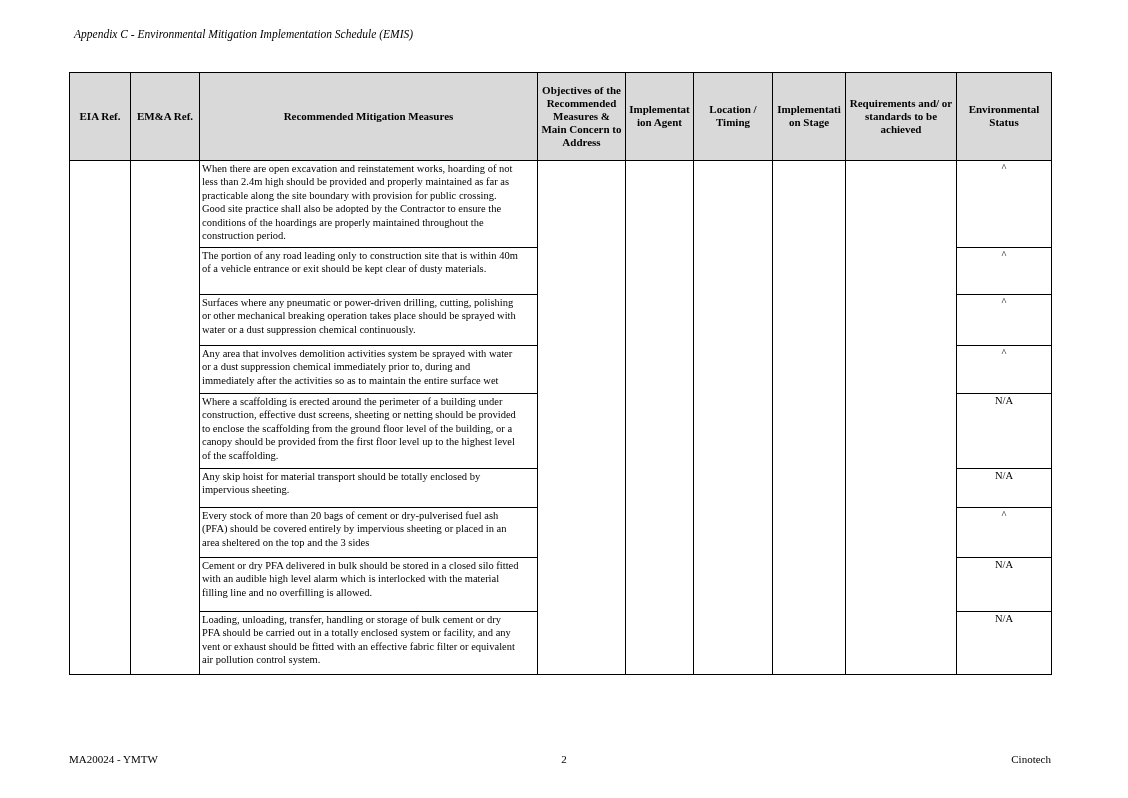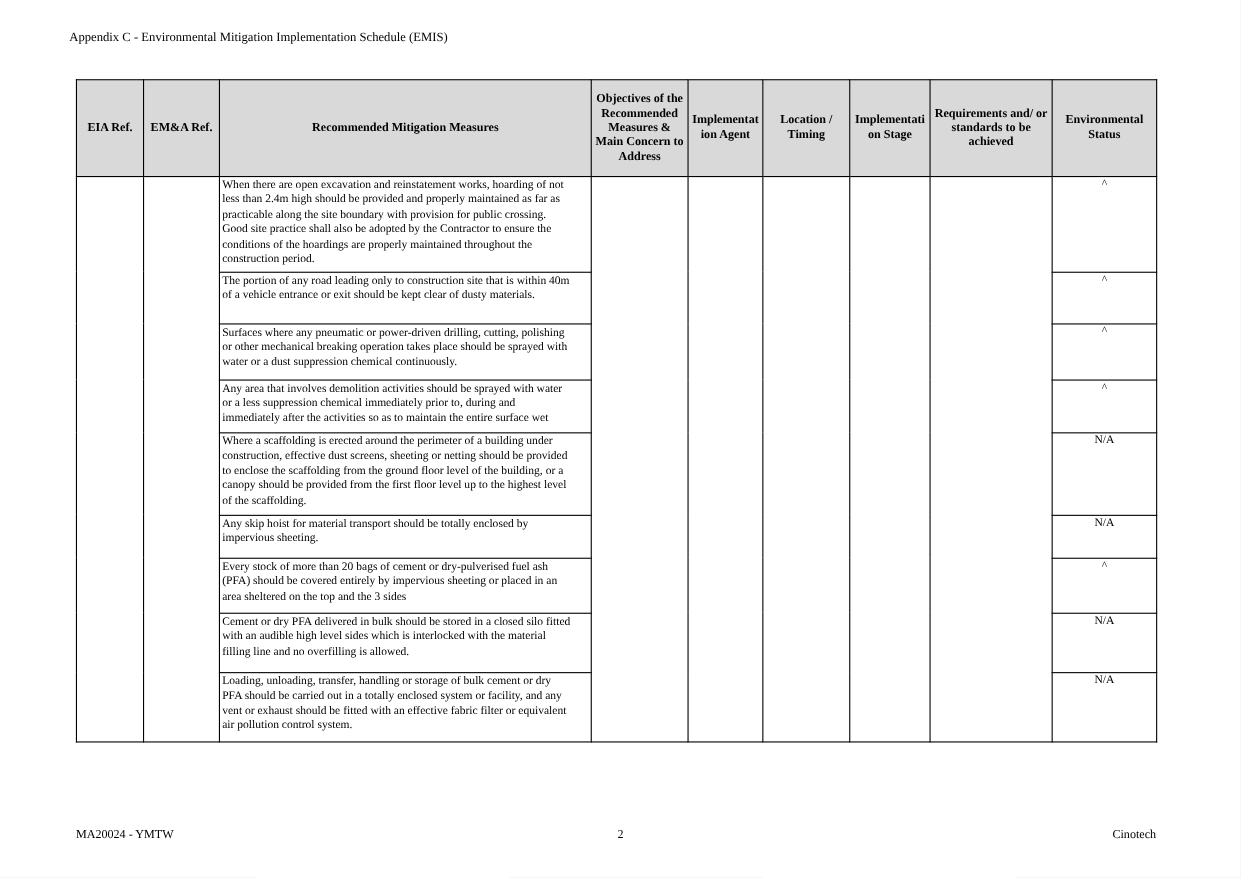--- a/index.html
+++ b/index.html
@@ -9,23 +9,24 @@
     width: 1128px;
     height: 798px;
     background: #ffffff;
     font-family: "Liberation Serif", serif;
     color: #000;
     overflow: hidden;
     margin: 0 auto;
   }
   .heading {
     position: absolute;
-    left: 63px;
+    left: 74px;
     top: 28px;
     font-size: 11.5px;
+    font-style: italic;
   }
   table.emis {
     position: absolute;
     left: 69px;
     top: 72px;
     width: 982px;
     border-collapse: collapse;
     table-layout: fixed;
   }
   table.emis th, table.emis td {
@@ -132,37 +133,37 @@
       </tr>
       <tr class="r2">
         <td class="measure">The portion of any road leading only to construction site that is within 40m of a vehicle entrance or exit should be kept clear of dusty materials.</td>
         <td class="status">^</td>
       </tr>
       <tr class="r3">
         <td class="measure">Surfaces where any pneumatic or power-driven drilling, cutting, polishing or other mechanical breaking operation takes place should be sprayed with water or a dust suppression chemical continuously.</td>
         <td class="status">^</td>
       </tr>
       <tr class="r4">
-        <td class="measure">Any area that involves demolition activities should be sprayed with water or a less suppression chemical immediately prior to, during and immediately after the activities so as to maintain the entire surface wet</td>
+        <td class="measure">Any area that involves demolition activities system be sprayed with water or a dust suppression chemical immediately prior to, during and immediately after the activities so as to maintain the entire surface wet</td>
         <td class="status">^</td>
       </tr>
       <tr class="r5">
         <td class="measure">Where a scaffolding is erected around the perimeter of a building under construction, effective dust screens, sheeting or netting should be provided to enclose the scaffolding from the ground floor level of the building, or a canopy should be provided from the first floor level up to the highest level of the scaffolding.</td>
         <td class="status">N/A</td>
       </tr>
       <tr class="r6">
         <td class="measure">Any skip hoist for material transport should be totally enclosed by impervious sheeting.</td>
         <td class="status">N/A</td>
       </tr>
       <tr class="r7">
         <td class="measure">Every stock of more than 20 bags of cement or dry-pulverised fuel ash (PFA) should be covered entirely by impervious sheeting or placed in an area sheltered on the top and the 3 sides</td>
         <td class="status">^</td>
       </tr>
       <tr class="r8">
-        <td class="measure">Cement or dry PFA delivered in bulk should be stored in a closed silo fitted with an audible high level sides which is interlocked with the material filling line and no overfilling is allowed.</td>
+        <td class="measure">Cement or dry PFA delivered in bulk should be stored in a closed silo fitted with an audible high level alarm which is interlocked with the material filling line and no overfilling is allowed.</td>
         <td class="status">N/A</td>
       </tr>
       <tr class="r9">
         <td class="measure">Loading, unloading, transfer, handling or storage of bulk cement or dry PFA should be carried out in a totally enclosed system or facility, and any vent or exhaust should be fitted with an effective fabric filter or equivalent air pollution control system.</td>
         <td class="status">N/A</td>
       </tr>
     </tbody>
   </table>
 
   <div class="footer-left">MA20024 - YMTW</div>

